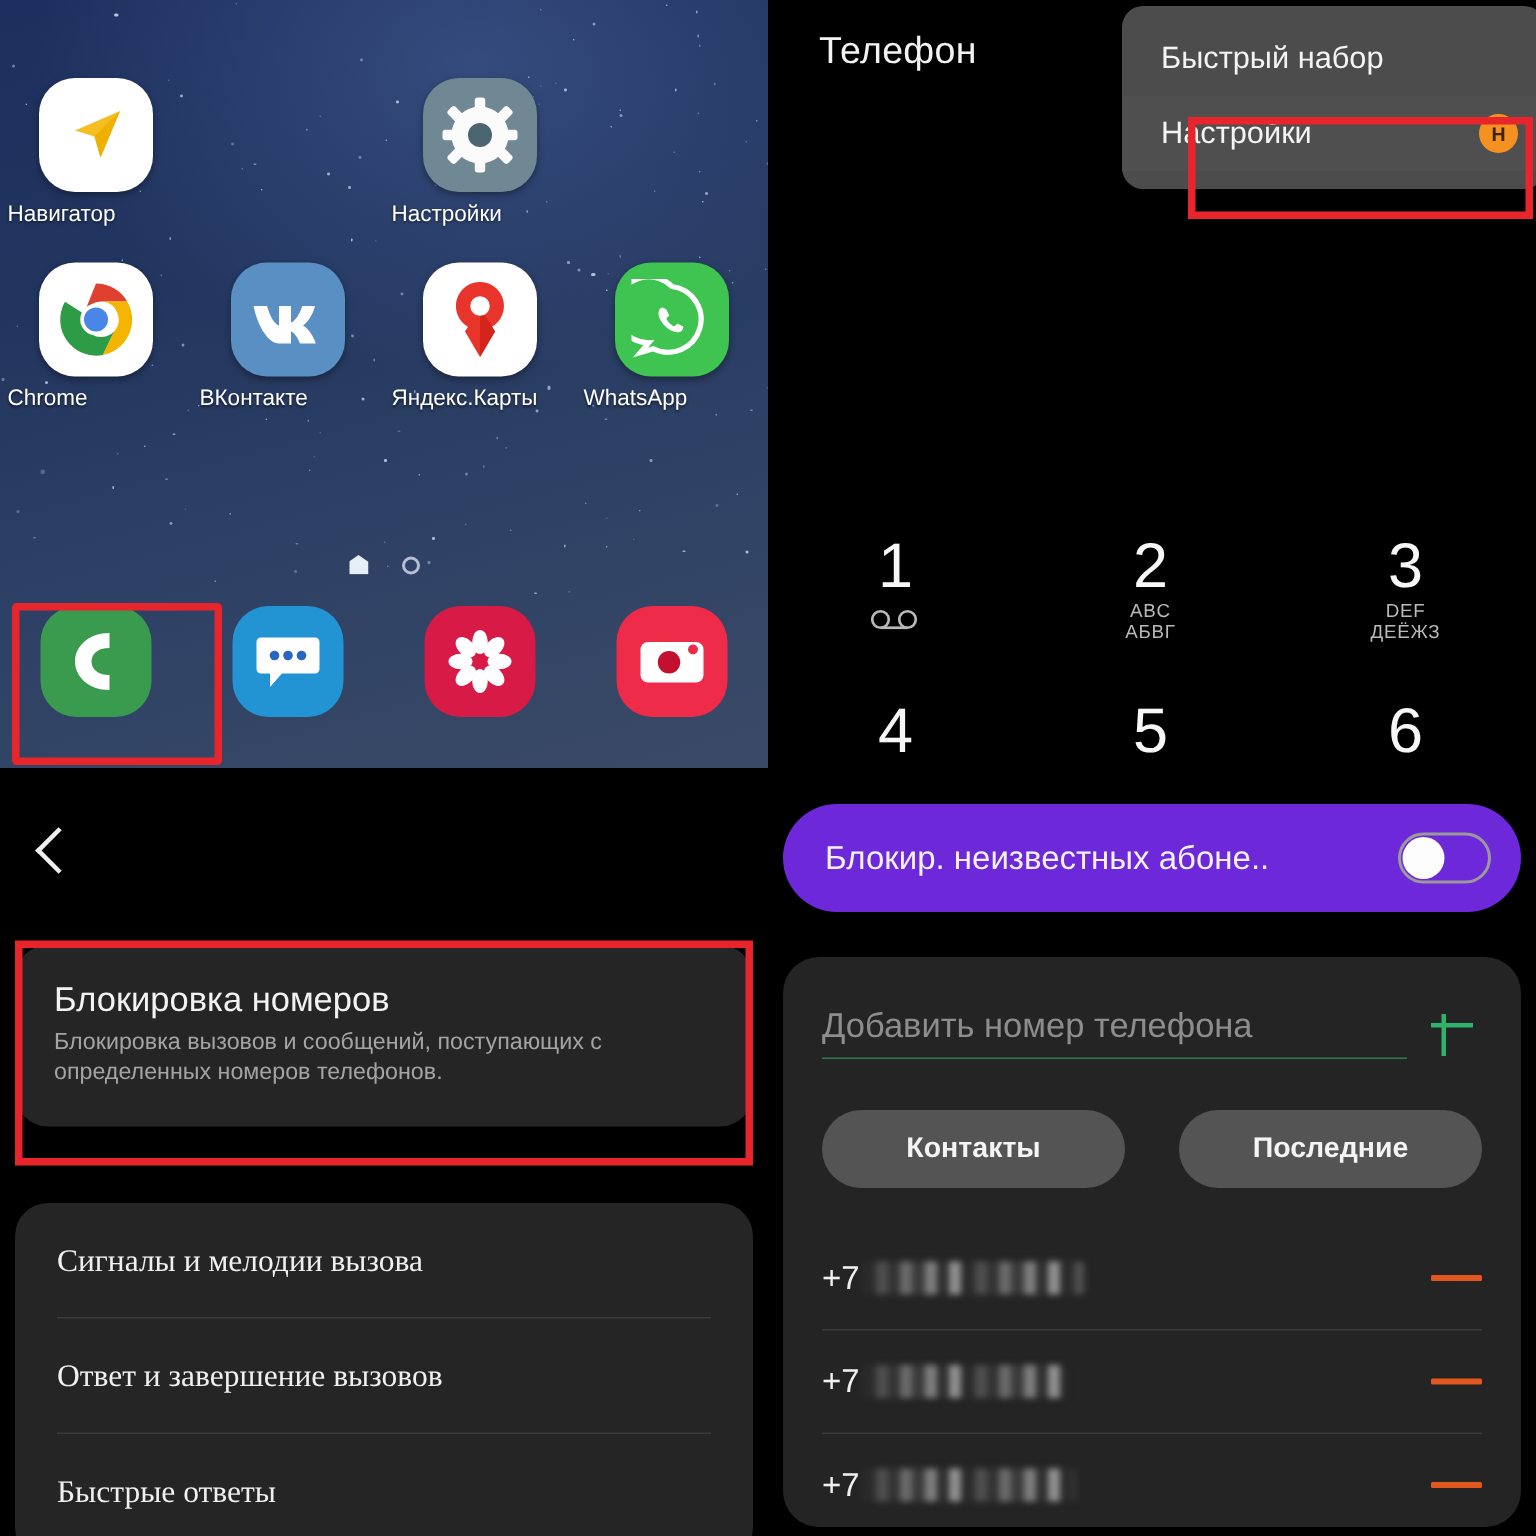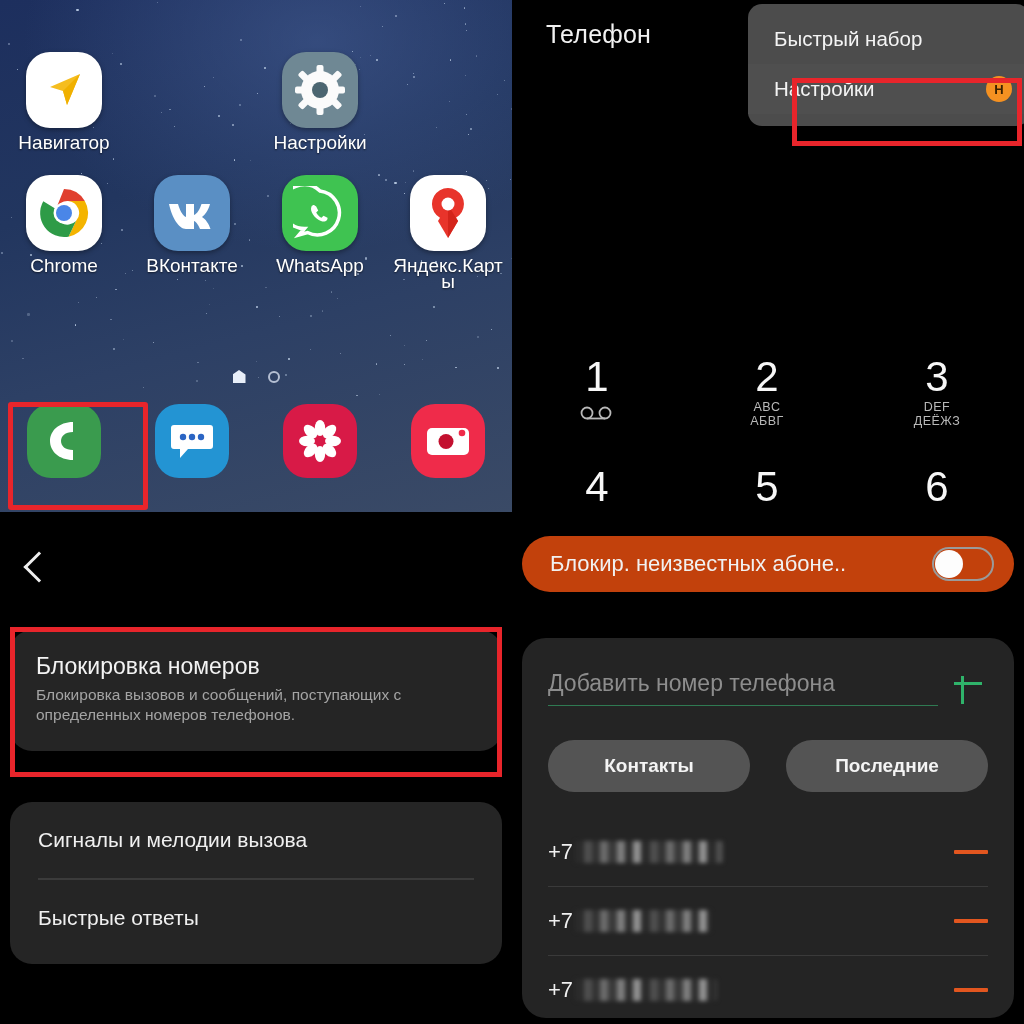--- a/index.html
+++ b/index.html
@@ -30,22 +30,22 @@
   .app-row { display:flex; }
   .app-cell { width:128px; display:flex; flex-direction:column; align-items:center; }
   .app-icon {
     width:76px; height:76px;
     border-radius:24px;
     display:flex; align-items:center; justify-content:center;
     position:relative;
     box-shadow: 0 2px 5px rgba(0,0,0,0.35);
   }
   .app-label {
-    margin-top:7px; color:#fff; font-size:19px; line-height:16px;
-    text-align:center; width:118px;
+    margin-top:7px; color:#fff; font-size:15px; line-height:16px;
+    width:118px;
     text-shadow:0 1px 2px rgba(0,0,0,0.6);
     word-wrap:break-word;
   }
   .spacer-cell { width:128px; }
 
   .ic-nav  { background:#fff; }
   .ic-clock{ background:#6661d6; }
   .ic-gear { background:#6f8894; }
   .ic-vk   { background:#5a8fc4; }
   .ic-chrome{ background:#fff; }
@@ -119,27 +119,27 @@
   }
   #card-block { top:118px; padding:22px 26px 26px 26px; }
   .card-title { color:#f3f3f3; font-size:23px; line-height:28px; }
   .card-desc  { color:#a4a4a4; font-size:15.5px; line-height:20px; margin-top:5px; }
   .hl-block-card {
     position:absolute; left:10px; top:115px; width:492px; height:150px;
     border:5px solid #e8252b; pointer-events:none;
   }
   #card-list { top:290px; padding:0 0 8px 0; }
   .list-row { height:76px; display:flex; align-items:center; padding:0 28px;
-              color:#f0f0f0; font-size:21px; }
+              color:#f0f0f0; font-size:21px;font-family:Liberation Serif, serif; }
   .list-div { height:1px; background:#3b3b3b; margin:0 28px; }
 
   
   .pill-toggle {
-    position:absolute; left:10px; top:24px; width:492px; height:56px;
-    background:#c2410c; border-radius:36px;
+    position:absolute; left:10px; top:24px; width:492px; height:72px;
+    background:#6d28d9; border-radius:36px;
     display:flex; align-items:center; justify-content:space-between;
     padding:0 20px 0 28px;
   }
   .pill-label { color:#f1f1f1; font-size:22px; }
   .switch {
     width:62px; height:34px; border-radius:17px;
     border:2px solid #9a9a9a; background:transparent;
     position:relative; flex:0 0 auto;
   }
   .switch .knob {
@@ -417,39 +417,39 @@
         <div class="app-cell">
           <div class="app-icon ic-vk">
             <svg width="54" height="34" viewBox="0 0 54 34">
               <path d="M4 8 h9 c2 7 5 12 8 13 V8 h8 v11 c3 -1 6 -6 7.5 -11 H45 c-1.5 6 -5 11 -8 13 3.5 2 7 7 8.5 12 H35 c-1.5 -4 -4.5 -8 -6 -8 v8 h-8 C14 33 7 22 4 8 Z" fill="#ffffff"></path>
             </svg>
           </div>
           <div class="app-label">ВКонтакте</div>
         </div>
 
         <div class="app-cell">
-          <div class="app-icon ic-wa">
-            <svg width="54" height="54" viewBox="0 0 54 54">
-              <path d="M27 5 A22 22 0 1 0 11.5 42.5 L6 49 L14.5 46.5 A22 22 0 1 0 27 5 Z" fill="none" stroke="#ffffff" stroke-width="3.5"></path>
-              <path d="M21 19 c-1 0 -2 0.5 -2.5 1.5 c-1 2 -0.5 5 1.5 8 c2 3 5 5.5 8 6.5 c2.5 1 4.5 0.5 5.5 -0.5 c0.8 -0.8 1.2 -2 1 -2.8 l-4 -2 l-2 2 c-2 -0.8 -4.5 -3.3 -5.3 -5.3 l2 -2 l-2 -4 Z" fill="#ffffff"></path>
-            </svg>
-          </div>
-          <div class="app-label">WhatsApp</div>
-        </div>
-
-        <div class="app-cell">
           <div class="app-icon ic-ymaps">
             <svg width="48" height="56" viewBox="0 0 48 56">
               <path d="M24 3 A16 16 0 1 1 23.9 3 Z" fill="#e8342b"></path>
               <path d="M14 36 L24 20 L34 36 L24 53 Z" fill="#e8342b"></path>
               <path d="M24 20 L34 36 L24 53 Z" fill="#d4241b"></path>
               <circle cx="24" cy="19" r="6.5" fill="#ffffff"></circle>
             </svg>
           </div>
           <div class="app-label">Яндекс.Карты</div>
+        </div>
+
+        <div class="app-cell">
+          <div class="app-icon ic-wa">
+            <svg width="54" height="54" viewBox="0 0 54 54">
+              <path d="M27 5 A22 22 0 1 0 11.5 42.5 L6 49 L14.5 46.5 A22 22 0 1 0 27 5 Z" fill="none" stroke="#ffffff" stroke-width="3.5"></path>
+              <path d="M21 19 c-1 0 -2 0.5 -2.5 1.5 c-1 2 -0.5 5 1.5 8 c2 3 5 5.5 8 6.5 c2.5 1 4.5 0.5 5.5 -0.5 c0.8 -0.8 1.2 -2 1 -2.8 l-4 -2 l-2 2 c-2 -0.8 -4.5 -3.3 -5.3 -5.3 l2 -2 l-2 -4 Z" fill="#ffffff"></path>
+            </svg>
+          </div>
+          <div class="app-label">WhatsApp</div>
         </div>
       </div>
     </div>
 
     <div class="page-dots">
       <div class="dot-home"></div>
       <div class="dot-ring"></div>
     </div>
 
     <div class="dock">
@@ -562,20 +562,23 @@
       <div class="card-title">Блокировка номеров</div>
       <div class="card-desc">Блокировка вызовов и сообщений, поступающих с определенных номеров телефонов.</div>
     </div>
     <div class="hl-block-card"></div>
 
     <div class="card" id="card-list">
       <div class="list-row">
         <span>Сигналы и мелодии вызова</span>
       </div>
       <div class="list-div"></div>
+      <div class="list-row">
+        <span>Ответ и завершение вызовов</span>
+      </div>
       <div class="list-div"></div>
       <div class="list-row">
         <span>Быстрые ответы</span>
       </div>
     </div>
   </div>
 
   <div class="quad" id="q-block">
 
     <div class="pill-toggle">

